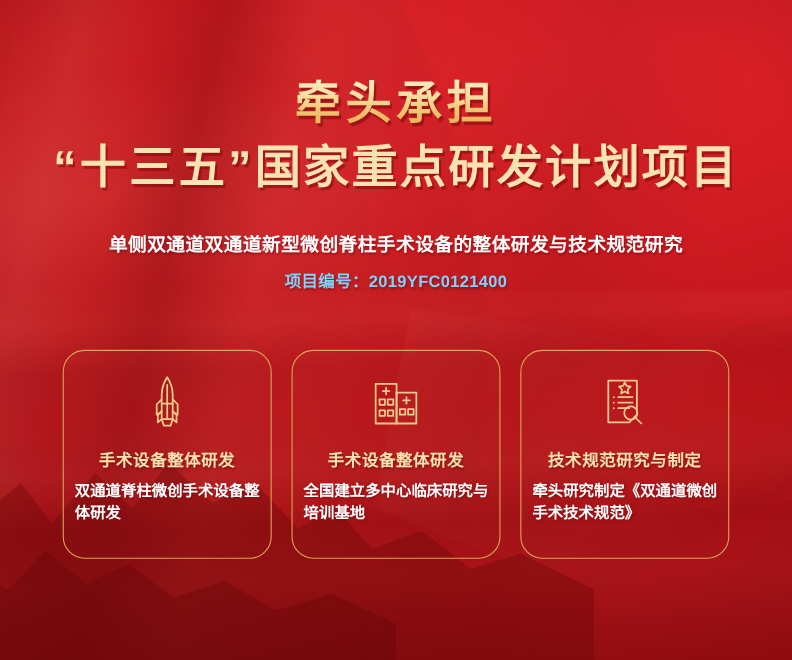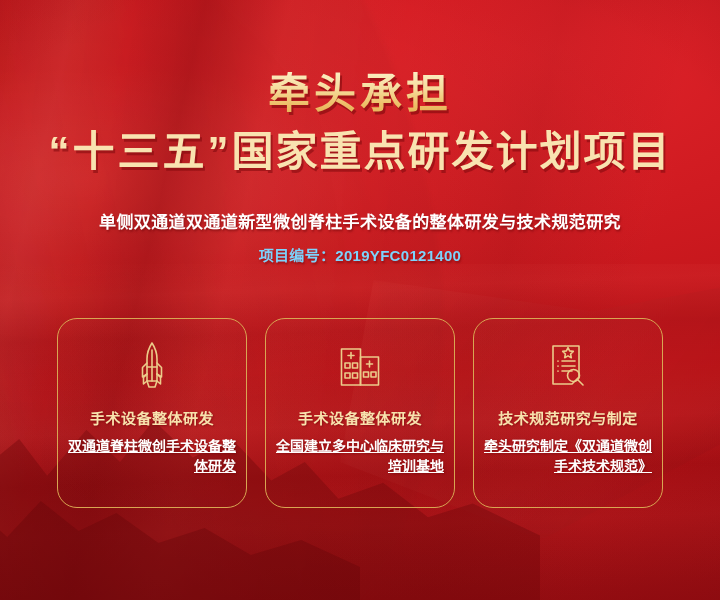--- a/index.html
+++ b/index.html
@@ -227,25 +227,24 @@
     font-weight: 700;
     letter-spacing: 0.5px;
     color: #f8e2ad;
     text-shadow: 1px 1px 2px rgba(110,6,10,0.55);
   }
   .card-desc {
     margin-top: 8px;
     font-size: 14px;
     font-weight: 700;
     line-height: 1.45;
-    text-align: right;
+    text-align: left;
     color: #ffffff;
     text-shadow: 1px 1px 2px rgba(110,6,10,0.55);
     padding: 0 10px;
-    text-decoration: underline;
   }
 </style>
 </head>
 <body>
 
 <div id="banner">
 
   <div class="bg-base"></div>
   <div class="bg-silk-a"></div>
   <div class="bg-curve"></div>

